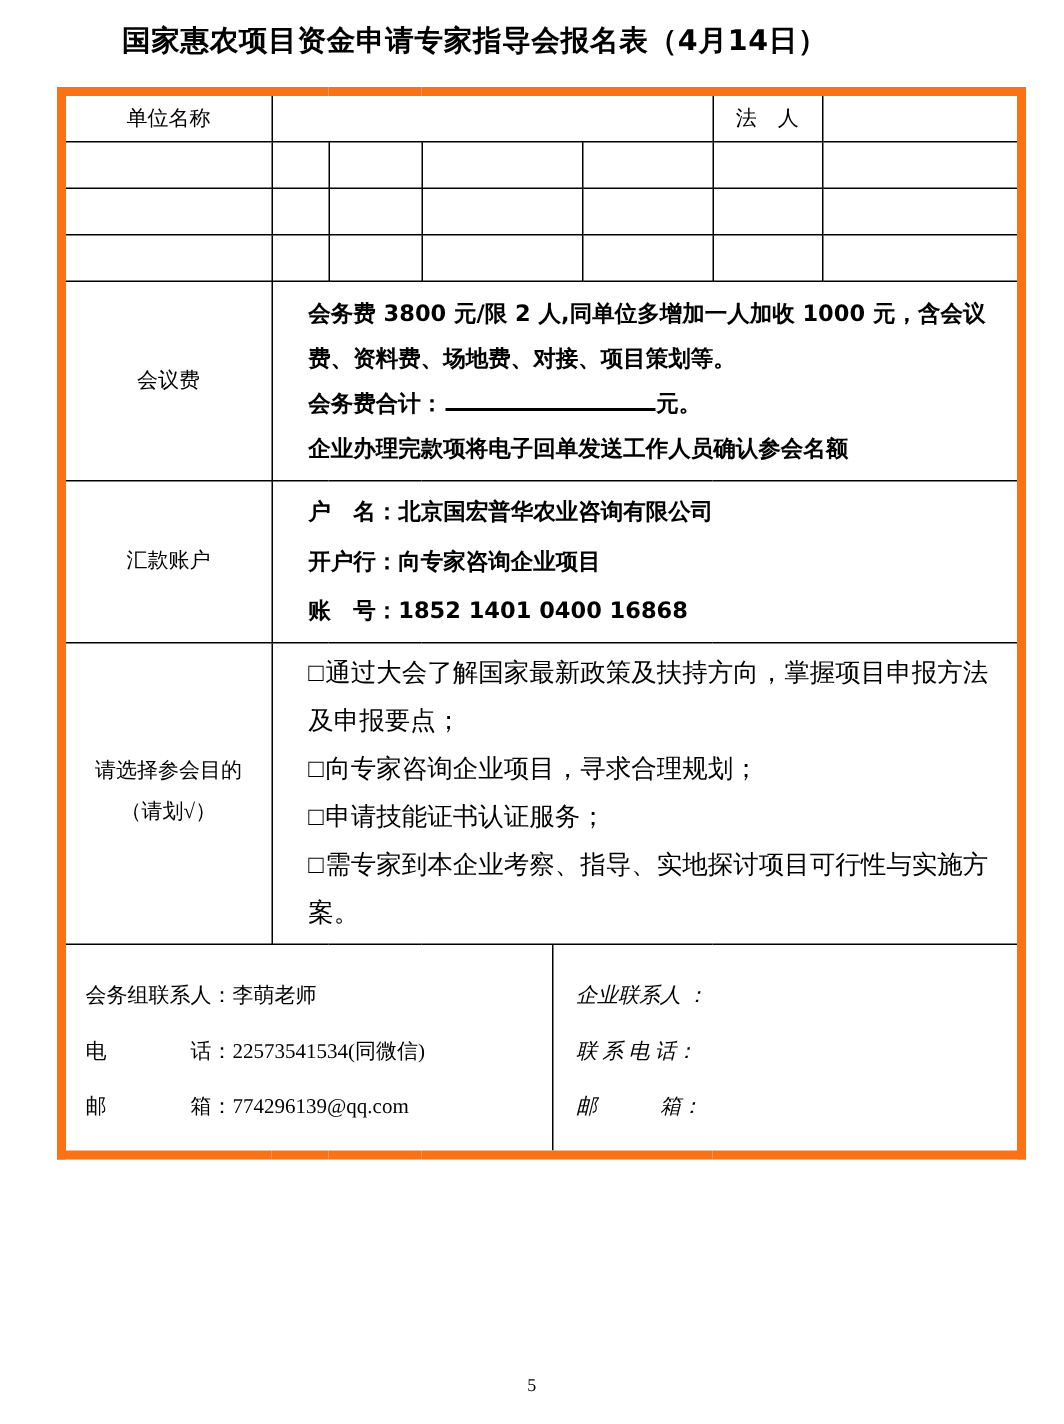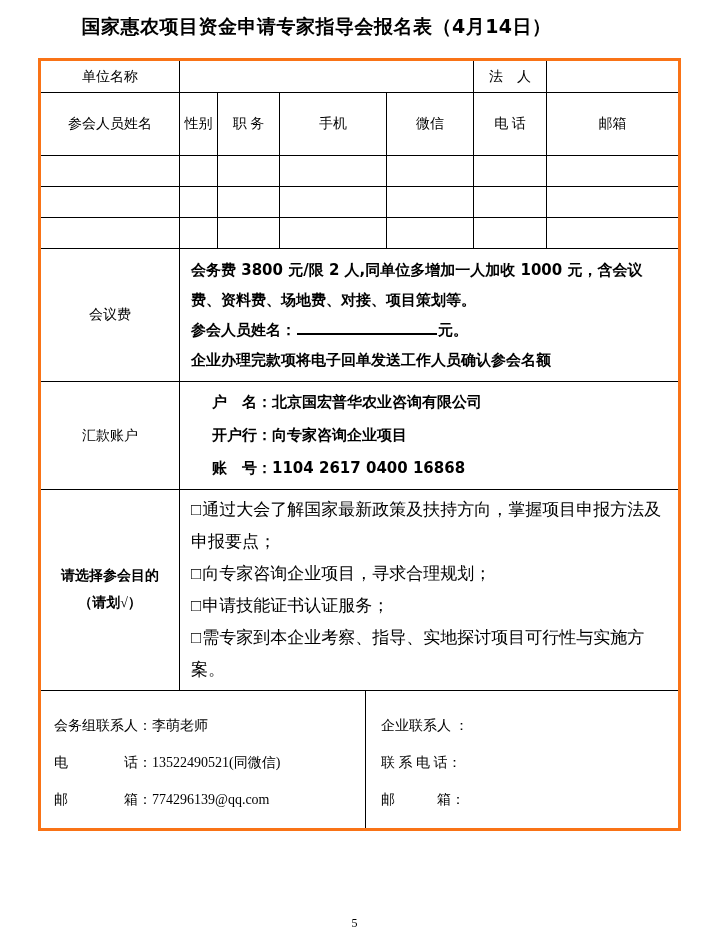--- a/index.html
+++ b/index.html
@@ -10,60 +10,60 @@
   }
   .page-title {
     position:absolute; left:0; top:14px; width:633px;
     text-align:center; font-size:19px; font-weight:bold;
     font-family:"DejaVu Sans","Liberation Sans",sans-serif;
     letter-spacing:0.5px;
   }
   table.form-table {
     position:absolute; left:38px; top:58px; width:640px;
     border-collapse:collapse; table-layout:fixed;
-    border:3px solid #f97316;
+    border:6px solid #f97316;
   }
   td {
     border:1px solid #000; font-size:14px; text-align:center;
     vertical-align:middle; padding:2px 4px; overflow:hidden;
     word-break:break-all;
   }
   tr.r-unit    { height:33px; }
   tr.r-address { height:34px; }
   tr.r-phead   { height:63px; }
   tr.r-blank   { height:31px; }
   tr.r-fee     { height:133px; }
   tr.r-account { height:108px; }
   tr.r-purpose { height:135px; }
   tr.r-contact { height:139px; }
 
   td.gender-head { line-height:2.0; padding:0 2px; }
 
   td.content {
-    text-align:left; padding:4px 6px 4px 11px;
+    text-align:left; padding:4px 6px 4px 24px;
   }
   .hei {
     font-family:"DejaVu Sans","Liberation Sans",sans-serif;
     font-weight:bold; font-size:15px;
   }
   .fee-block p, .account-block p { line-height:30px; }
-  .account-block p { line-height:33px;margin-left:21px; }
+  .account-block p { line-height:33px; }
   .fee-block { line-height:30px; }
   .fill-line {
     display:inline-block; width:140px; height:0.95em;
     border-bottom:2px solid #000; margin:0 1px;
   }
   .purpose-block .opt { line-height:32px; font-size:17px; }
   .purpose-block .cb { margin-right:1px; }
-  td.purpose-label { line-height:1.9; padding:0 10px;font-weight:bold; }
+  td.purpose-label { line-height:1.9; padding:0 10px; }
 
   td.contact-cell { padding:0; vertical-align:top; }
   .contact-wrap { display:flex; width:100%; height:137px; }
   .contact-left  { width:324px; padding:16px 6px 0 13px; }
-  .contact-right { flex:1; border-left:1px solid #000; padding:16px 6px 0 15px; }
+  .contact-right { flex:1; border-left:1px solid #000; padding:16px 6px 0 15px;font-style:italic; }
   .contact-left p, .contact-right p {
     line-height:37px; white-space:pre-wrap; font-size:14px; text-align:left;
   }
   .page-number {
     position:absolute; left:0; top:916px; width:709px;
     text-align:center; font-size:12px;
   }
 </style>
 </head>
 <body>
@@ -83,29 +83,20 @@
 
   <tbody>
       <tr class="r-unit">
     <td>单位名称</td>
     <td colspan="4"></td>
     <td>法　人</td>
     <td></td>
   </tr>
 
 
-  <tr class="r-phead">
-    <td>参会人员姓名</td>
-    <td class="gender-head">性别</td>
-    <td>职 务</td>
-    <td>手机</td>
-    <td>微信</td>
-    <td>电 话</td>
-    <td>邮箱</td>
-  </tr>
 
   <tr class="r-blank">
     <td></td>
     <td></td>
     <td></td>
     <td></td>
     <td></td>
     <td></td>
     <td></td>
   </tr>
@@ -127,34 +118,34 @@
     <td></td>
     <td></td>
   </tr>
 
   <tr class="r-fee">
     <td>会议费</td>
     <td colspan="6" class="content">
       <div class="fee-block hei">
         <p>会务费 3800 元/限 2 人,同单位多增加一人加收 1000 元，含会议费、资料费、场地费、对接、项目策划等。</p>
         <p>
-          <span>参会人员姓名：</span><span class="fill-line"></span><span>元。</span>
+          <span>会务费合计：</span><span class="fill-line"></span><span>元。</span>
         </p>
         <p>企业办理完款项将电子回单发送工作人员确认参会名额</p>
       </div>
     </td>
   </tr>
 
   <tr class="r-account">
     <td>汇款账户</td>
     <td colspan="6" class="content">
       <div class="account-block hei">
         <p>户　名：北京国宏普华农业咨询有限公司</p>
         <p>开户行：向专家咨询企业项目</p>
-        <p>账　号：1104 2617 0400 16868</p>
+        <p>账　号：1852 1401 0400 16868</p>
       </div>
     </td>
   </tr>
 
   <tr class="r-purpose">
     <td class="purpose-label">请选择参会目的（请划√）</td>
     <td colspan="6" class="content">
       <div class="purpose-block">
         <div class="opt">
           <span class="cb">□</span><span>通过大会了解国家最新政策及扶持方向，掌握项目申报方法及申报要点；</span>
@@ -170,21 +161,21 @@
         </div>
       </div>
     </td>
   </tr>
 
   <tr class="r-contact">
     <td colspan="7" class="contact-cell">
       <div class="contact-wrap">
         <div class="contact-left">
           <p>会务组联系人：李萌老师</p>
-          <p>电　　　　话：13522490521(同微信)</p>
+          <p>电　　　　话：22573541534(同微信)</p>
           <p>邮　　　　箱：774296139@qq.com</p>
         </div>
         <div class="contact-right">
           <p>企业联系人 ：</p>
           <p>联 系 电 话：</p>
           <p>邮　　　箱：</p>
         </div>
       </div>
     </td>
   </tr>

